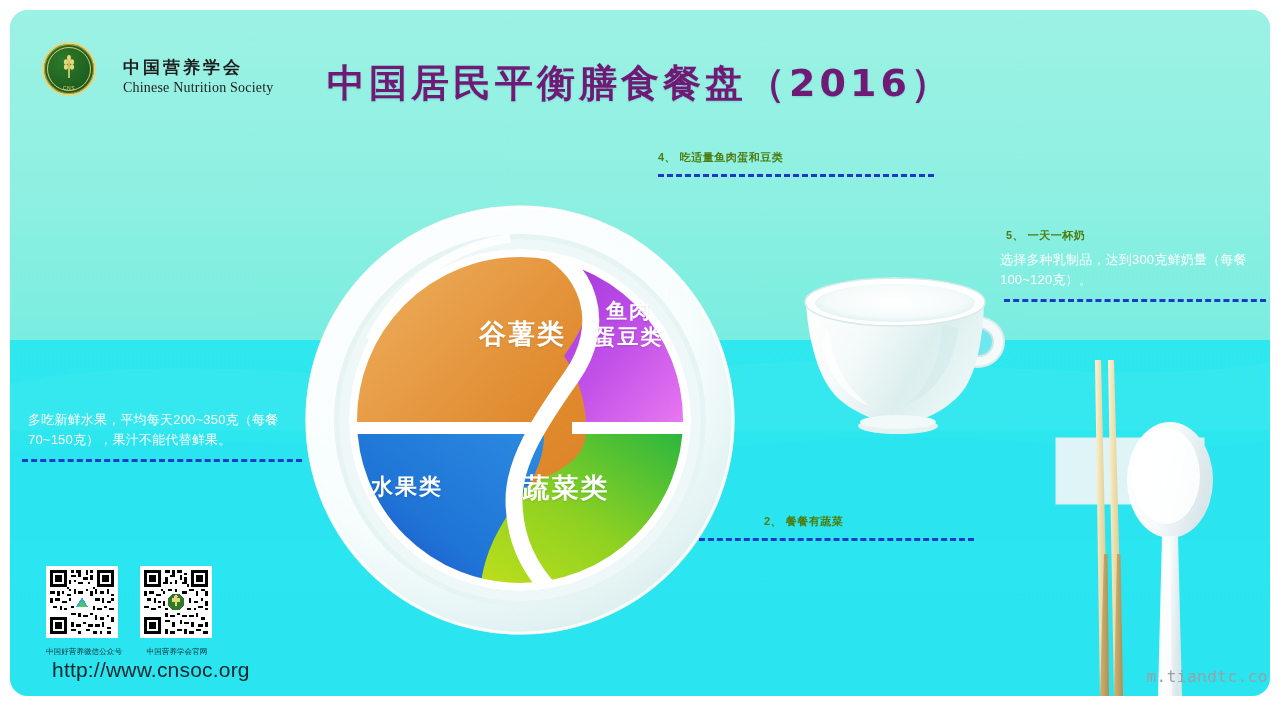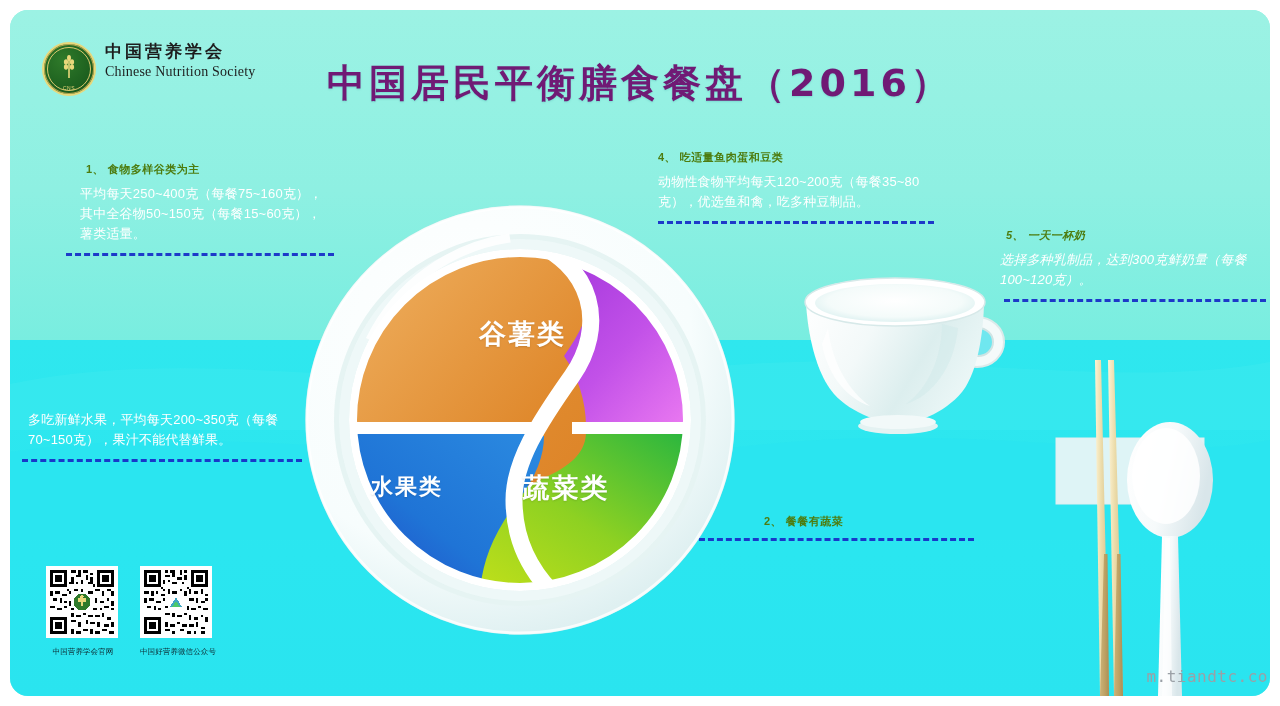--- a/index.html
+++ b/index.html
@@ -18,21 +18,21 @@
     background:linear-gradient(180deg,#9cf2e4 0%,#8ef0e2 45%,#6fecdf 100%);}
   
   .bg-bottom{position:absolute;left:0;top:330px;width:100%;height:356px;
     background:linear-gradient(180deg,#2fe7ee 0%,#2ae6f0 60%,#2ae4ef 100%);}
   
   .wave{position:absolute;left:0;width:100%;pointer-events:none;}
   .wave1{top:300px;height:120px;}
   .wave2{top:390px;height:140px;}
 
   
-  #logo-block{position:absolute;left:32px;top:32px;display:flex;align-items:flex-start;gap:9px;}
+  #logo-block{position:absolute;left:32px;top:32px;display:flex;align-items:flex-end;gap:27px;}
   .logo-coin{width:54px;height:54px;border-radius:50%;
      background:radial-gradient(circle at 38% 32%,#2f7a2a 0%,#1f6320 55%,#14521a 100%);
      border:2.5px solid #e8d77a;box-sizing:border-box;position:relative;
      box-shadow:0 0 0 1px #b7a44f inset;}
   .logo-coin .ring{position:absolute;left:3px;top:3px;right:3px;bottom:3px;border-radius:50%;
      border:1.5px solid #d9c96e;}
   .logo-coin .wheat{position:absolute;left:50%;top:46%;transform:translate(-50%,-50%);
      width:16px;height:26px;}
   .logo-coin .cns{position:absolute;left:0;right:0;bottom:3px;text-align:center;color:#e8d77a;
      font-size:5px;letter-spacing:.5px;}
@@ -49,21 +49,21 @@
   
   .callout{position:absolute;}
   .callout .head{color:#4d7c0f;font-size:11px;font-weight:bold;letter-spacing:.5px;
      margin-bottom:7px;white-space:nowrap;}
   .callout .body{color:#ffffff;font-size:13px;line-height:1.55;letter-spacing:.2px;}
   .callout .dash{margin-top:9px;height:0;border-top:3px dashed #1830c8;opacity:.95;}
 
   #c1{left:70px;top:152px;width:252px;}
   #c1 .head{margin-left:6px;}
   #c4{left:648px;top:140px;width:300px;}
-  #c5{left:990px;top:218px;width:268px;font-style:italic;}
+  #c5{left:990px;top:218px;width:268px;}
   #c5 .head{margin-left:6px;}
   #c3{left:18px;top:400px;width:278px;}
   #c3 .head{margin-left:8px;}
   #c2{left:748px;top:504px;width:288px;}
   #c2 .head{margin-left:6px;}
   #c1 .dash{width:268px;margin-left:-14px;}
   #c4 .dash{width:276px;margin-left:0px;}
   #c5 .dash{width:262px;margin-left:4px;}
   #c3 .dash{width:280px;margin-left:-6px;}
   #c2 .dash{width:284px;margin-left:-68px;}
@@ -130,29 +130,23 @@
         <div class="cns">CNS</div>
       </div>
       <div class="logo-text">
         <div class="cn">中国营养学会</div>
         <div class="en">Chinese Nutrition Society</div>
       </div>
     </div>
 
     <div id="title">中国居民平衡膳食餐盘（2016）</div>
 
-    <div class="callout" id="c1">
-      <div class="head">1、 食物多样谷类为主</div>
-      <div class="body">平均每天250~400克（每餐75~160克），其中全谷物50~150克（每餐15~60克），薯类适量。</div>
-      <div class="dash"></div>
-    </div>
 
     <div class="callout" id="c4">
       <div class="head">4、 吃适量鱼肉蛋和豆类</div>
-      <div class="body">动物性食物平均每天120~200克（每餐35~80克），优选鱼和禽，吃多种豆制品。</div>
       <div class="dash"></div>
     </div>
 
     <div class="callout" id="c5">
       <div class="head">5、 一天一杯奶</div>
       <div class="body">选择多种乳制品，达到300克鲜奶量（每餐100~120克）。</div>
       <div class="dash"></div>
     </div>
 
     <div class="callout" id="c3">
@@ -266,20 +260,24 @@
           <rect x="272" y="222" width="140" height="12" fill="#ffffff"></rect>
         </g>
 
         <circle cx="220" cy="220" r="167" fill="none" stroke="#ffffff" stroke-width="8"></circle>
         <circle cx="220" cy="220" r="176" fill="none" stroke="#eef8f8" stroke-width="10" opacity=".9"></circle>
         <circle cx="220" cy="220" r="213" fill="none" stroke="#ffffff" stroke-width="3" opacity=".8"></circle>
         <path d="M70,140 A186,186 0 0,1 210,38" fill="none" stroke="#ffffff" stroke-width="9" opacity=".85"></path>
       </svg>
 
       <div class="plate-label" id="lbl-grain">谷薯类</div>
+      <div class="plate-label" id="lbl-protein">
+        <span>鱼肉</span><br>
+        <span>蛋豆类</span>
+      </div>
       <div class="plate-label" id="lbl-fruit">水果类</div>
       <div class="plate-label" id="lbl-veg">蔬菜类</div>
     </div>
 
     <div id="cup">
       <svg viewBox="0 0 230 185" width="230" height="185">
         <defs>
           <linearGradient id="cupBody" x1="0" y1="0" x2="1" y2="0.4">
             <stop offset="0%" stop-color="#ffffff"></stop>
               <stop offset="40%" stop-color="#f3f9f9"></stop>
@@ -343,20 +341,105 @@
 
         <ellipse cx="120" cy="122" rx="43" ry="58" fill="url(#spoonG)"></ellipse>
         <ellipse cx="116" cy="118" rx="34" ry="48" fill="#ffffff" opacity=".85"></ellipse>
         <path d="M112,178 L128,178 L132,338 L108,338 Z" fill="url(#spoonG)"></path>
         <path d="M115,180 L120,180 L122,338 L112,338 Z" fill="#ffffff" opacity=".65"></path>
       </svg>
     </div>
 
     <div id="qr-block">
       <div class="qr-row">
+        <div class="qr-item" id="qr-1">
+          <svg class="qr-img" viewBox="0 0 29 29" shape-rendering="crispEdges">
+            <rect width="29" height="29" fill="#fff"></rect>
+            <g fill="#000">
+              <path d="M1,1h7v7h-7z M2,2h5v5h-5z" fill="#000"></path>
+                <rect x="2" y="2" width="5" height="5" fill="#fff"></rect>
+                <rect x="3" y="3" width="3" height="3"></rect>
+              <path d="M21,1h7v7h-7z"></path>
+                <rect x="22" y="2" width="5" height="5" fill="#fff"></rect>
+                <rect x="23" y="3" width="3" height="3"></rect>
+              <path d="M1,21h7v7h-7z"></path>
+                <rect x="2" y="22" width="5" height="5" fill="#fff"></rect>
+                <rect x="3" y="23" width="3" height="3"></rect>
+              <rect x="10" y="1" width="1" height="1"></rect>
+                <rect x="12" y="1" width="2" height="1"></rect>
+                <rect x="16" y="1" width="1" height="2"></rect>
+                <rect x="18" y="1" width="1" height="1"></rect>
+              <rect x="10" y="3" width="2" height="1"></rect>
+                <rect x="13" y="2" width="1" height="2"></rect>
+                <rect x="15" y="4" width="2" height="1"></rect>
+                <rect x="18" y="3" width="1" height="2"></rect>
+              <rect x="9" y="5" width="1" height="2"></rect>
+                <rect x="11" y="5" width="1" height="1"></rect>
+                <rect x="13" y="6" width="2" height="1"></rect>
+                <rect x="17" y="6" width="1" height="1"></rect>
+              <rect x="1" y="10" width="2" height="1"></rect>
+                <rect x="4" y="10" width="1" height="2"></rect>
+                <rect x="6" y="10" width="1" height="1"></rect>
+                <rect x="8" y="11" width="2" height="1"></rect>
+              <rect x="1" y="13" width="1" height="2"></rect>
+                <rect x="3" y="13" width="2" height="1"></rect>
+                <rect x="6" y="14" width="2" height="1"></rect>
+                <rect x="9" y="13" width="1" height="1"></rect>
+              <rect x="2" y="16" width="2" height="1"></rect>
+                <rect x="5" y="16" width="1" height="2"></rect>
+                <rect x="7" y="17" width="1" height="1"></rect>
+                <rect x="10" y="16" width="2" height="1"></rect>
+              <rect x="11" y="9" width="1" height="2"></rect>
+                <rect x="13" y="10" width="2" height="1"></rect>
+                <rect x="16" y="9" width="1" height="1"></rect>
+                <rect x="18" y="10" width="1" height="2"></rect>
+              <rect x="20" y="9" width="1" height="2"></rect>
+                <rect x="22" y="10" width="2" height="1"></rect>
+                <rect x="25" y="9" width="1" height="2"></rect>
+                <rect x="27" y="11" width="1" height="1"></rect>
+              <rect x="20" y="13" width="2" height="1"></rect>
+                <rect x="23" y="13" width="1" height="2"></rect>
+                <rect x="25" y="14" width="2" height="1"></rect>
+                <rect x="27" y="13" width="1" height="1"></rect>
+              <rect x="19" y="16" width="1" height="2"></rect>
+                <rect x="21" y="17" width="2" height="1"></rect>
+                <rect x="24" y="16" width="1" height="1"></rect>
+                <rect x="26" y="17" width="2" height="1"></rect>
+              <rect x="10" y="19" width="2" height="1"></rect>
+                <rect x="13" y="19" width="1" height="2"></rect>
+                <rect x="15" y="20" width="2" height="1"></rect>
+                <rect x="18" y="19" width="1" height="1"></rect>
+              <rect x="20" y="20" width="1" height="2"></rect>
+                <rect x="22" y="21" width="2" height="1"></rect>
+                <rect x="25" y="20" width="1" height="1"></rect>
+                <rect x="27" y="21" width="1" height="2"></rect>
+              <rect x="10" y="23" width="1" height="2"></rect>
+                <rect x="12" y="24" width="2" height="1"></rect>
+                <rect x="15" y="23" width="1" height="1"></rect>
+                <rect x="17" y="24" width="2" height="1"></rect>
+              <rect x="20" y="24" width="2" height="1"></rect>
+                <rect x="23" y="23" width="1" height="2"></rect>
+                <rect x="25" y="25" width="2" height="1"></rect>
+              <rect x="10" y="26" width="2" height="1"></rect>
+                <rect x="13" y="27" width="1" height="1"></rect>
+                <rect x="16" y="26" width="2" height="1"></rect>
+                <rect x="19" y="27" width="2" height="1"></rect>
+              <rect x="22" y="27" width="1" height="1"></rect>
+                <rect x="25" y="27" width="2" height="1"></rect>
+              <rect x="9" y="9" width="1" height="1"></rect>
+                <rect x="8" y="8" width="1" height="1"></rect>
+                <rect x="19" y="8" width="1" height="1"></rect>
+            </g>
+            <rect x="11" y="11" width="7" height="7" fill="#fff"></rect>
+            <path d="M14.5,12.5 L17,16.5 L12,16.5 Z" fill="#3fa7c4"></path>
+            <path d="M14.5,14 L16.3,16.8 L12.7,16.8 Z" fill="#4cc96a"></path>
+          </svg>
+          <div class="qr-cap">中国好营养微信公众号</div>
+        </div>
+
         <div class="qr-item" id="qr-2">
           <svg class="qr-img" viewBox="0 0 29 29" shape-rendering="crispEdges">
             <rect width="29" height="29" fill="#fff"></rect>
             <g fill="#000">
               <path d="M1,1h7v7h-7z"></path>
                 <rect x="2" y="2" width="5" height="5" fill="#fff"></rect>
                 <rect x="3" y="3" width="3" height="3"></rect>
               <path d="M21,1h7v7h-7z"></path>
                 <rect x="22" y="2" width="5" height="5" fill="#fff"></rect>
                 <rect x="23" y="3" width="3" height="3"></rect>
@@ -430,105 +513,21 @@
             <circle cx="14.5" cy="14.5" r="3.6" fill="#2f7a2a"></circle>
             <g fill="#e8d77a">
               <rect x="14.2" y="13" width="0.6" height="3.4"></rect>
               <ellipse cx="13.4" cy="13.6" rx="0.7" ry="1"></ellipse>
               <ellipse cx="15.6" cy="13.6" rx="0.7" ry="1"></ellipse>
               <ellipse cx="14.5" cy="12.3" rx="0.7" ry="1"></ellipse>
             </g>
           </svg>
           <div class="qr-cap">中国营养学会官网</div>
         </div>
-
-        <div class="qr-item" id="qr-1">
-          <svg class="qr-img" viewBox="0 0 29 29" shape-rendering="crispEdges">
-            <rect width="29" height="29" fill="#fff"></rect>
-            <g fill="#000">
-              <path d="M1,1h7v7h-7z M2,2h5v5h-5z" fill="#000"></path>
-                <rect x="2" y="2" width="5" height="5" fill="#fff"></rect>
-                <rect x="3" y="3" width="3" height="3"></rect>
-              <path d="M21,1h7v7h-7z"></path>
-                <rect x="22" y="2" width="5" height="5" fill="#fff"></rect>
-                <rect x="23" y="3" width="3" height="3"></rect>
-              <path d="M1,21h7v7h-7z"></path>
-                <rect x="2" y="22" width="5" height="5" fill="#fff"></rect>
-                <rect x="3" y="23" width="3" height="3"></rect>
-              <rect x="10" y="1" width="1" height="1"></rect>
-                <rect x="12" y="1" width="2" height="1"></rect>
-                <rect x="16" y="1" width="1" height="2"></rect>
-                <rect x="18" y="1" width="1" height="1"></rect>
-              <rect x="10" y="3" width="2" height="1"></rect>
-                <rect x="13" y="2" width="1" height="2"></rect>
-                <rect x="15" y="4" width="2" height="1"></rect>
-                <rect x="18" y="3" width="1" height="2"></rect>
-              <rect x="9" y="5" width="1" height="2"></rect>
-                <rect x="11" y="5" width="1" height="1"></rect>
-                <rect x="13" y="6" width="2" height="1"></rect>
-                <rect x="17" y="6" width="1" height="1"></rect>
-              <rect x="1" y="10" width="2" height="1"></rect>
-                <rect x="4" y="10" width="1" height="2"></rect>
-                <rect x="6" y="10" width="1" height="1"></rect>
-                <rect x="8" y="11" width="2" height="1"></rect>
-              <rect x="1" y="13" width="1" height="2"></rect>
-                <rect x="3" y="13" width="2" height="1"></rect>
-                <rect x="6" y="14" width="2" height="1"></rect>
-                <rect x="9" y="13" width="1" height="1"></rect>
-              <rect x="2" y="16" width="2" height="1"></rect>
-                <rect x="5" y="16" width="1" height="2"></rect>
-                <rect x="7" y="17" width="1" height="1"></rect>
-                <rect x="10" y="16" width="2" height="1"></rect>
-              <rect x="11" y="9" width="1" height="2"></rect>
-                <rect x="13" y="10" width="2" height="1"></rect>
-                <rect x="16" y="9" width="1" height="1"></rect>
-                <rect x="18" y="10" width="1" height="2"></rect>
-              <rect x="20" y="9" width="1" height="2"></rect>
-                <rect x="22" y="10" width="2" height="1"></rect>
-                <rect x="25" y="9" width="1" height="2"></rect>
-                <rect x="27" y="11" width="1" height="1"></rect>
-              <rect x="20" y="13" width="2" height="1"></rect>
-                <rect x="23" y="13" width="1" height="2"></rect>
-                <rect x="25" y="14" width="2" height="1"></rect>
-                <rect x="27" y="13" width="1" height="1"></rect>
-              <rect x="19" y="16" width="1" height="2"></rect>
-                <rect x="21" y="17" width="2" height="1"></rect>
-                <rect x="24" y="16" width="1" height="1"></rect>
-                <rect x="26" y="17" width="2" height="1"></rect>
-              <rect x="10" y="19" width="2" height="1"></rect>
-                <rect x="13" y="19" width="1" height="2"></rect>
-                <rect x="15" y="20" width="2" height="1"></rect>
-                <rect x="18" y="19" width="1" height="1"></rect>
-              <rect x="20" y="20" width="1" height="2"></rect>
-                <rect x="22" y="21" width="2" height="1"></rect>
-                <rect x="25" y="20" width="1" height="1"></rect>
-                <rect x="27" y="21" width="1" height="2"></rect>
-              <rect x="10" y="23" width="1" height="2"></rect>
-                <rect x="12" y="24" width="2" height="1"></rect>
-                <rect x="15" y="23" width="1" height="1"></rect>
-                <rect x="17" y="24" width="2" height="1"></rect>
-              <rect x="20" y="24" width="2" height="1"></rect>
-                <rect x="23" y="23" width="1" height="2"></rect>
-                <rect x="25" y="25" width="2" height="1"></rect>
-              <rect x="10" y="26" width="2" height="1"></rect>
-                <rect x="13" y="27" width="1" height="1"></rect>
-                <rect x="16" y="26" width="2" height="1"></rect>
-                <rect x="19" y="27" width="2" height="1"></rect>
-              <rect x="22" y="27" width="1" height="1"></rect>
-                <rect x="25" y="27" width="2" height="1"></rect>
-              <rect x="9" y="9" width="1" height="1"></rect>
-                <rect x="8" y="8" width="1" height="1"></rect>
-                <rect x="19" y="8" width="1" height="1"></rect>
-            </g>
-            <rect x="11" y="11" width="7" height="7" fill="#fff"></rect>
-            <path d="M14.5,12.5 L17,16.5 L12,16.5 Z" fill="#3fa7c4"></path>
-            <path d="M14.5,14 L16.3,16.8 L12.7,16.8 Z" fill="#4cc96a"></path>
-          </svg>
-          <div class="qr-cap">中国好营养微信公众号</div>
-        </div>
       </div>
     </div>
 
+    <div id="url">http://www.cnsoc.org</div>
 
     <div id="watermark">m.tiandtc.co</div>
 
   </div>
 </div>
 
 </body></html>

